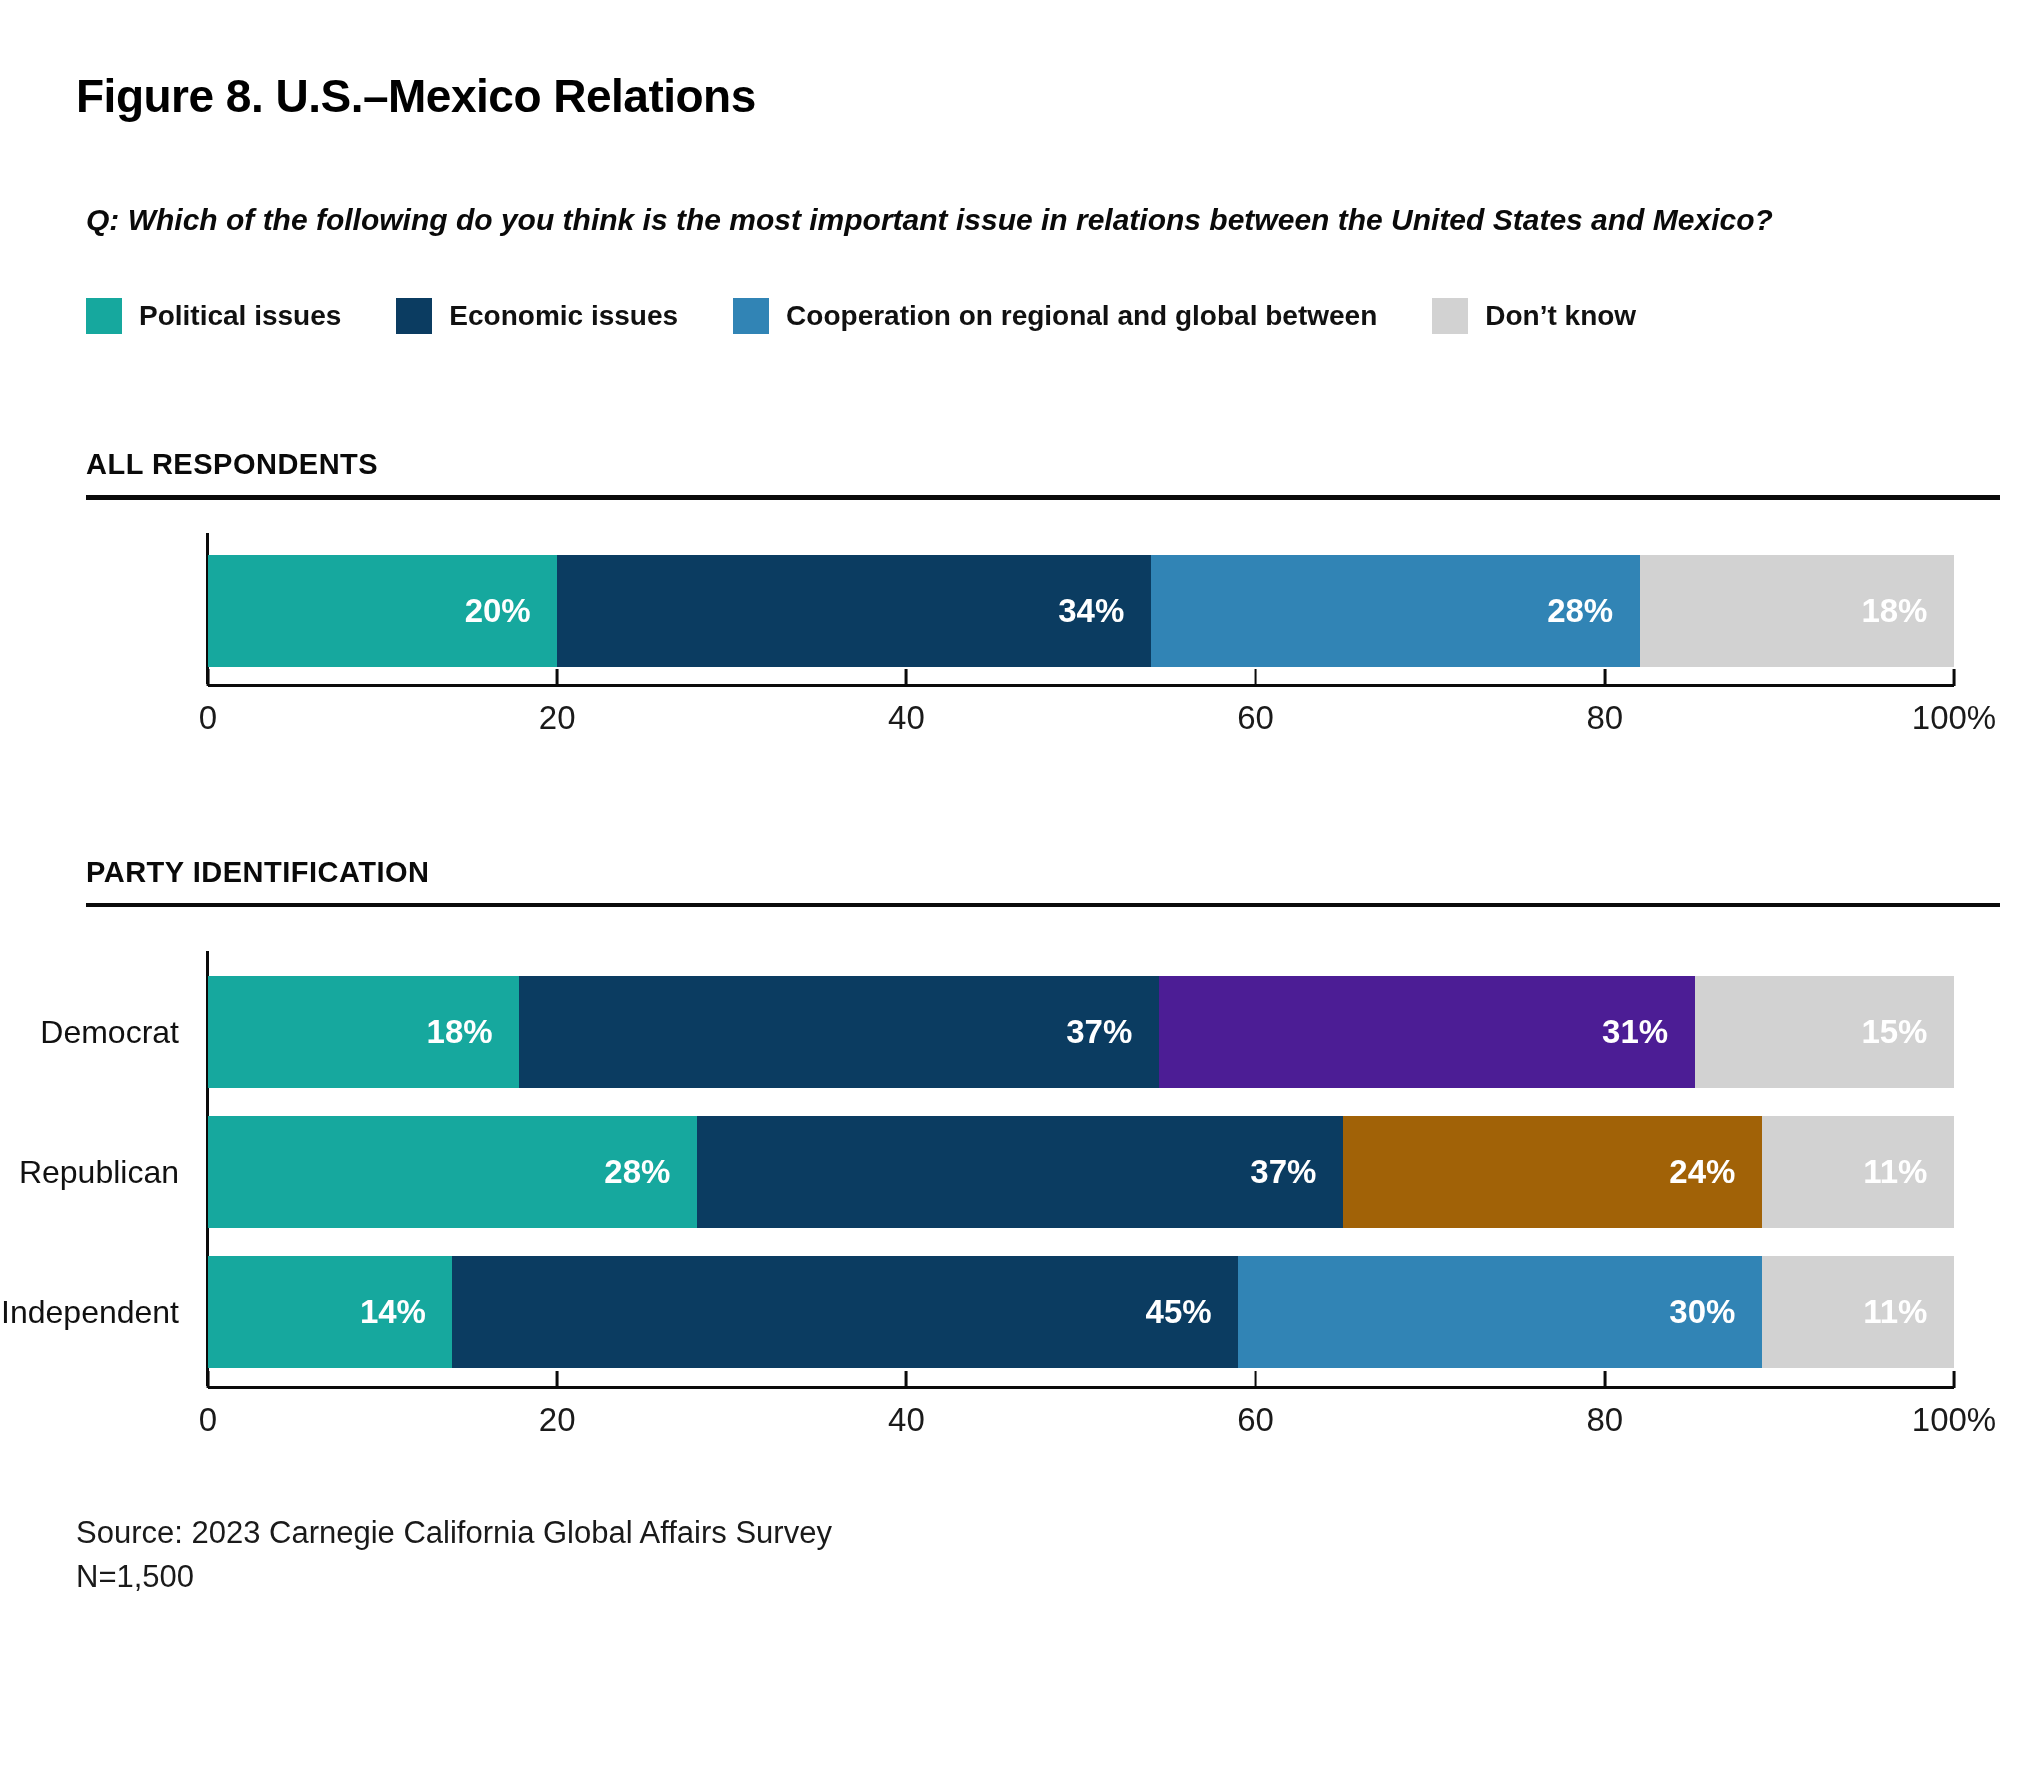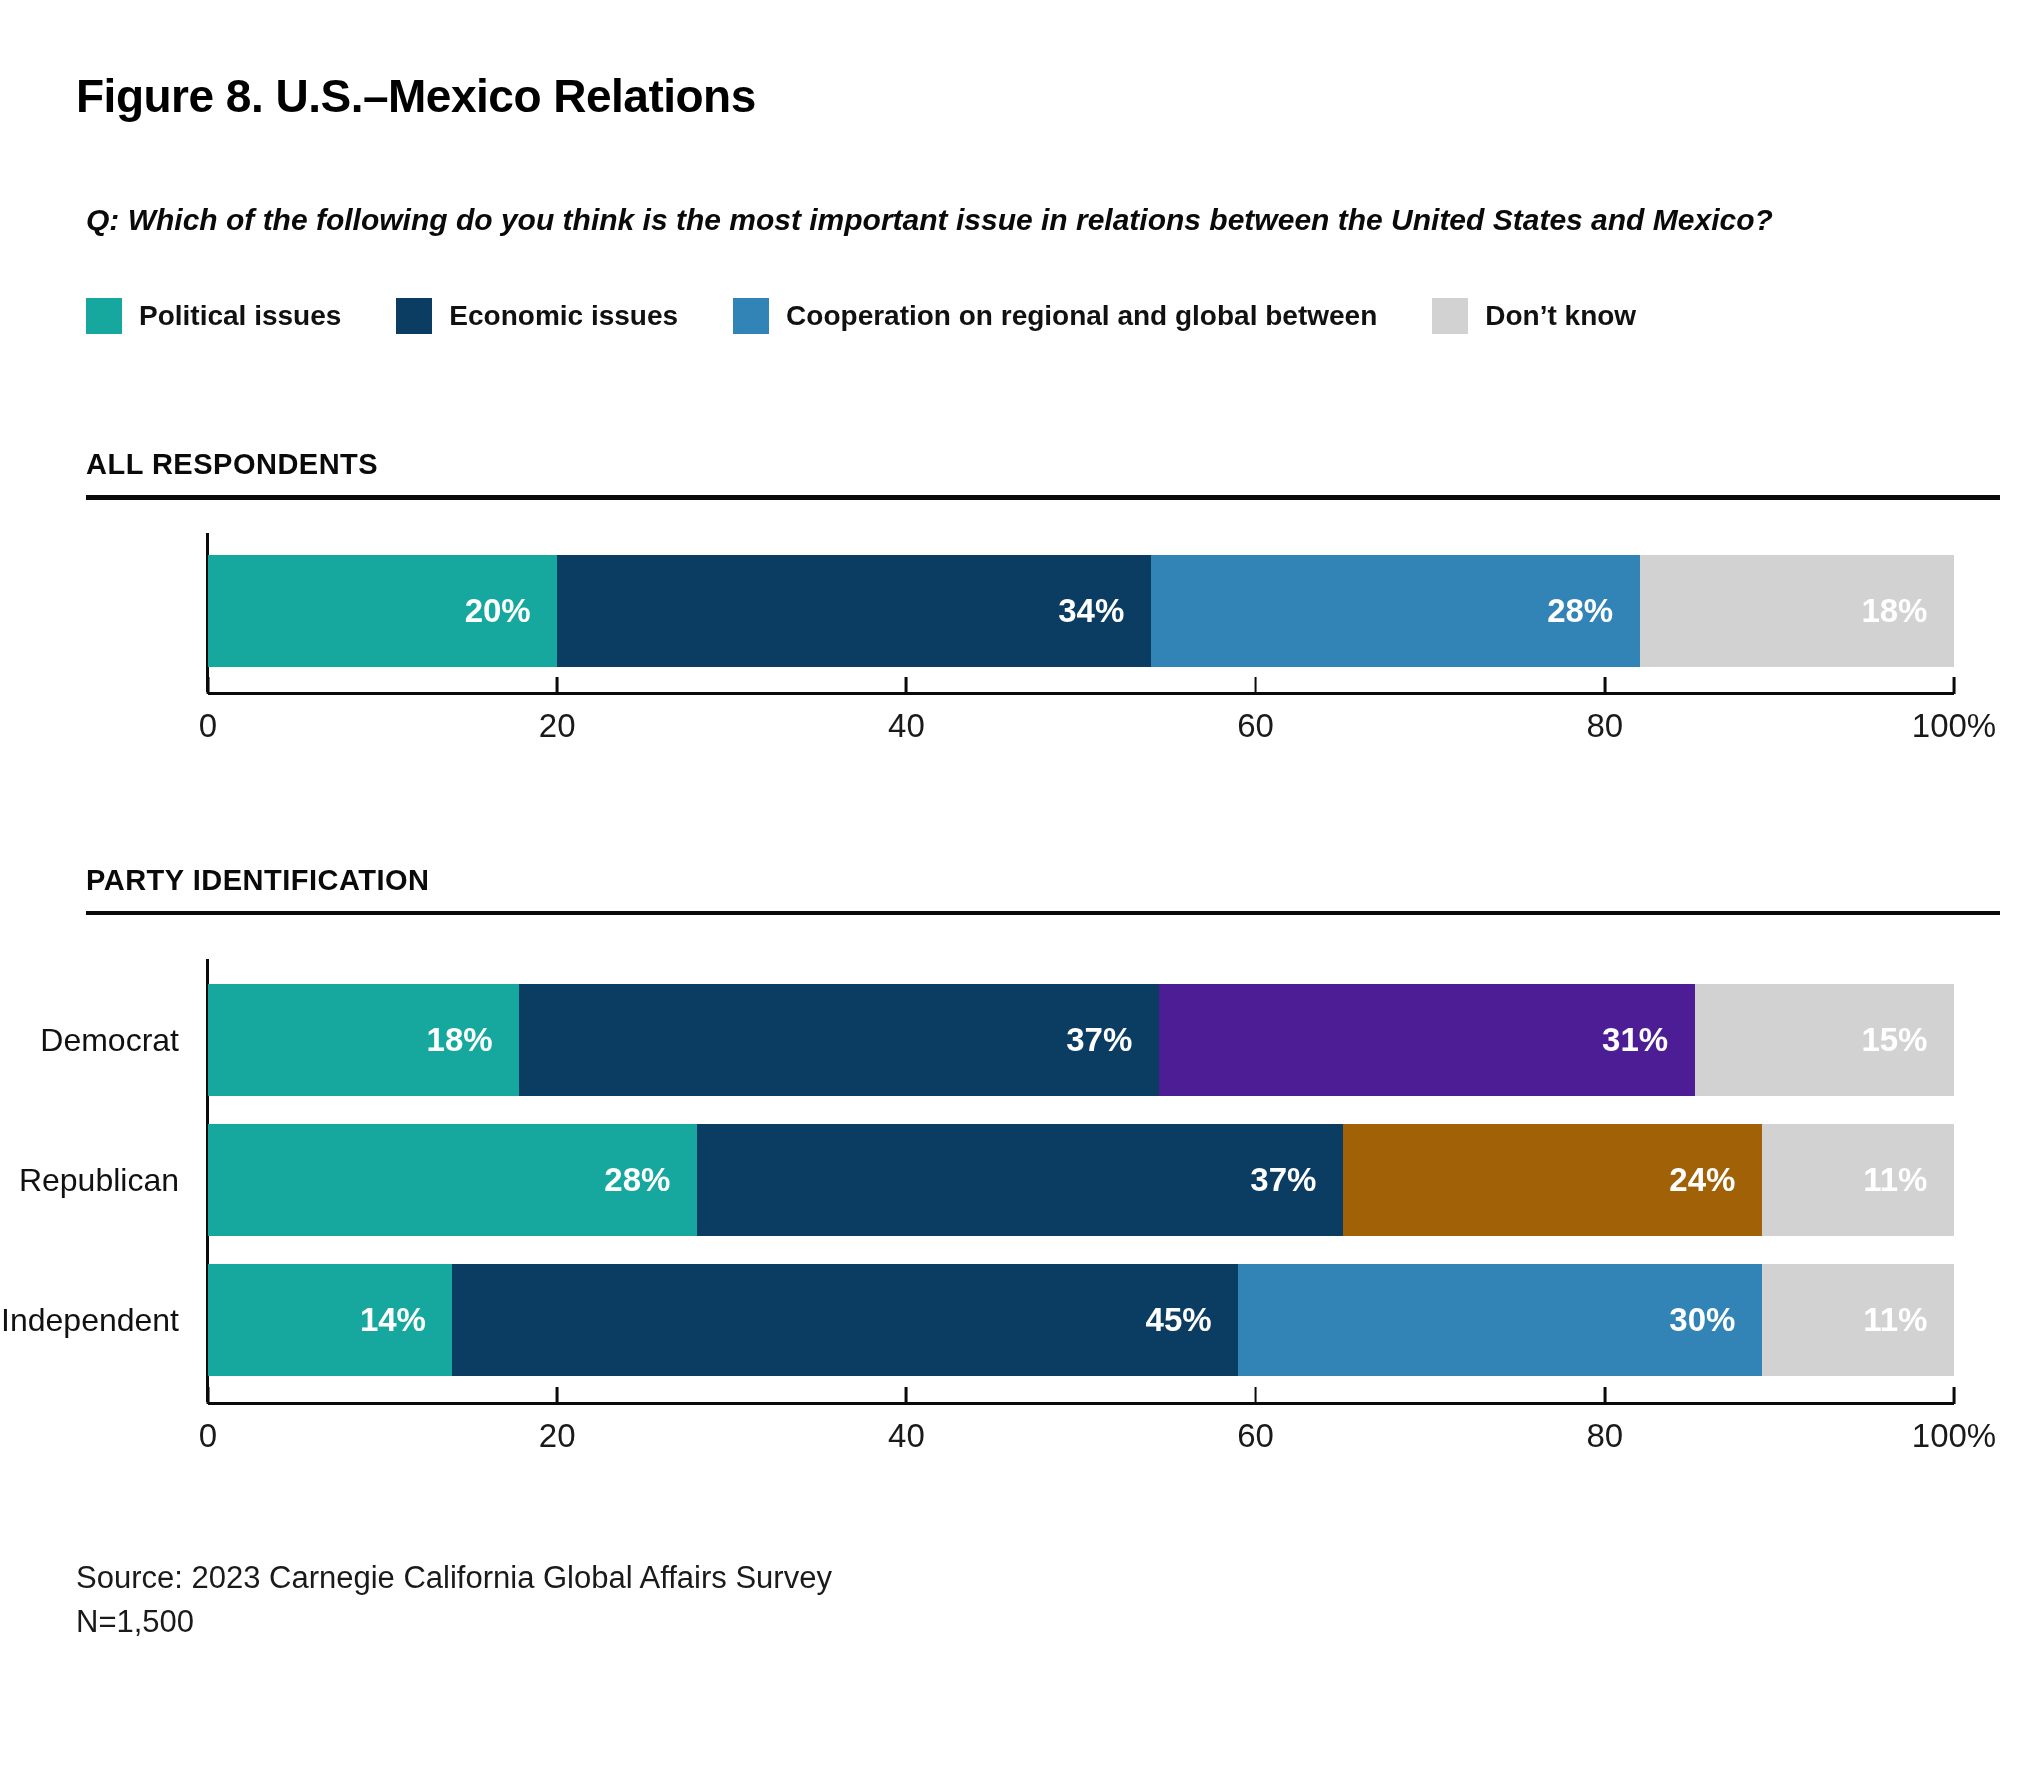--- a/index.html
+++ b/index.html
@@ -35,21 +35,21 @@
 
   .plot { position: relative; margin: 55px 89px 0 208px; }
   .chart-section + .chart-section .plot { margin-top: 69px; }
   .bars { position: relative; padding-bottom: 17.6px; }
   .y-axis {
     position: absolute; left: -2px; top: -21.6px; bottom: 0;
     width: 2.9px; background: #0a0a0a;
   }
   .chart-section + .chart-section .y-axis { top: -25.5px; }
   .bar-row { position: relative; display: flex; height: 112px; margin-bottom: 28px; }
-  .bar-row:last-child { margin-bottom: 8px; }
+  .bar-row:last-child { margin-bottom: 0; }
   .row-label {
     position: absolute; right: 100%; margin-right: 29px;
     top: 50%; transform: translateY(-50%);
     font-size: 32px; color: #111; white-space: nowrap;
   }
   .seg {
     display: flex; align-items: center; justify-content: flex-end;
     padding-right: 26.5px; color: #ffffff;
     font-size: 33px; font-weight: 700; overflow: hidden;
   }
@@ -57,21 +57,21 @@
   .tick {
     position: absolute; bottom: 1px; width: 2.9px; height: 16.7px;
     background: #0a0a0a; transform: translateX(-50%);
   }
   .tick-labels { position: relative; height: 43px; margin-top: 11.8px; }
   .tick-label {
     position: absolute; top: 0; transform: translateX(-50%);
     font-size: 33px; color: #1a1a1a; white-space: nowrap;
   }
   .source {
-    margin: 96px 43px 0 76px;
+    margin: 67px 43px 0 76px;
     font-size: 31px; line-height: 1.42; color: #1a1a1a;
   }
 </style>
 </head>
 <body>
 
 <div class="title">Figure 8. U.S.–Mexico Relations</div>
 
 <div class="question">Q: Which of the following do you think is the most important issue in relations between the United States and Mexico?</div>
 

